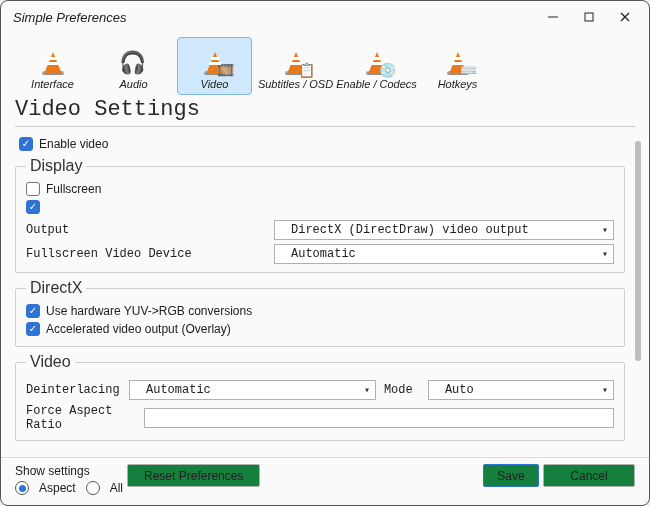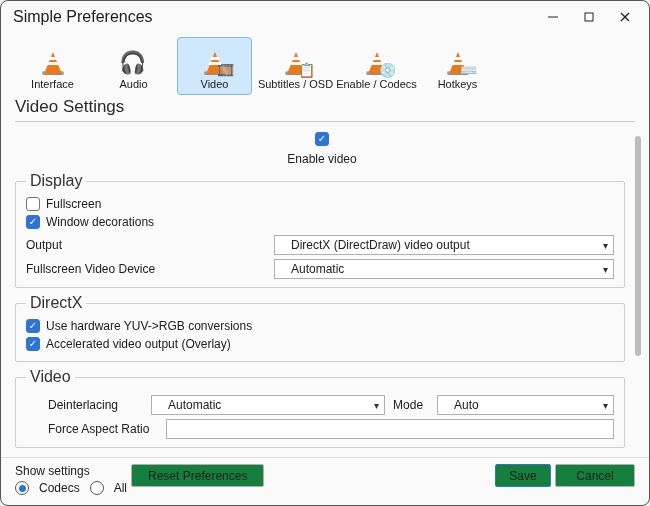--- a/index.html
+++ b/index.html
@@ -21,21 +21,21 @@
     border-radius: 8px;
     display: flex;
     flex-direction: column;
   }
   .titlebar {
     height: 32px;
     display: flex;
     align-items: center;
     padding: 0 6px 0 12px;
   }
-  .title { font-size: 16px; }
+  .title { font-size: 13px; font-style: italic; }
   .spacer { flex: 1; }
   .win-btn {
     width: 36px; height: 28px;
     display: flex; align-items: center; justify-content: center;
     font-family: inherit;
   }
   .win-btn svg { width: 12px; height: 12px; }
   .cat-bar {
     display: flex;
     gap: 6px;
@@ -51,21 +51,21 @@
     border: 1px solid transparent;
     border-radius: 4px;
     font-size: 11px;
     padding-bottom: 4px;
     gap: 1px;
   }
   .cat.selected {
     background: #cfe8fb;
     border-color: #7fb8e0;
   }
-  .cat-label { white-space: nowrap; }
+  .cat-label { white-space: nowrap; font-style: italic; }
   .cone {
     width: 30px; height: 30px;
     position: relative;
   }
   .cone::before {
     content: "";
     position: absolute;
     left: 4px; right: 4px; bottom: 2px; height: 4px;
     background: linear-gradient(#b5b5b5,#8a8a8a);
     border-radius: 2px;
@@ -89,23 +89,24 @@
   }
   .cone i:nth-child(2){ bottom: 17px; width: 8px; }
   .cat-extra {
     position: absolute;
     right: -4px; bottom: 0;
     font-size: 14px;
     line-height: 1;
   }
   .hp { width:28px;height:28px;display:flex;align-items:center;justify-content:center;font-size:22px;color:#333; }
   .heading {
-    font-size: 17px;
+    font-size: 22px;
     padding: 2px 14px 2px 14px;
     color: #2a2a2a;
+    font-family: Liberation Mono, monospace;
   }
   .hr { height:1px; background:#ccc; margin: 2px 14px 4px 14px; }
   .content {
     position: relative;
     flex: 1;
     padding: 2px 24px 2px 14px;
     overflow: hidden;
   }
   .scrollbar {
     position: absolute;
@@ -141,23 +142,24 @@
     border: 1px solid #cfcfcf;
     border-radius: 2px;
     margin: 4px 0 6px 0;
     padding: 5px 10px 8px 10px;
   }
   legend { font-size: 16px; padding: 0 4px; color: #333; }
   .form-row {
     display: flex; align-items: center;
     gap: 8px;
     margin-top: 4px;
+    font-family: Liberation Mono, monospace;
   }
   .form-row .lbl { width: 240px; font-size: 12px; }
-  .form-row .lbl.short { width: 95px; margin-left: 22px; }
+  .form-row .lbl.short { width: 95px; }
   .form-row .lbl.xs { width: 36px; }
   .combo, .textin {
     flex: 1;
     height: 20px;
     border: 1px solid #b0b0b0;
     background: #fff;
     display: flex;
     align-items: center;
     padding: 0 16px;
     font-size: 12px;
@@ -279,34 +281,33 @@
       <div class="cat-label">Hotkeys</div>
     </div>
   </div>
 
   <div class="heading">Video Settings</div>
   <div class="hr"></div>
 
   <div class="content">
     <div class="scrollbar"></div>
 
-    <div class="chk-row" style="margin:2px 0 2px 4px;flex-direction:column;">
+    <div class="chk-row" style="margin:2px 0 2px 4px;">
       <div class="chk checked"></div>
       <span>Enable video</span>
     </div>
 
     <fieldset>
       <legend>Display</legend>
       <div class="chk-row">
         <div class="chk"></div>
         <span>Fullscreen</span>
       </div>
       <div class="chk-row">
         <div class="chk checked"></div>
-        <span>Window decorations</span>
       </div>
       <div class="form-row">
         <div class="lbl">Output</div>
         <div class="combo">
             <span>DirectX (DirectDraw) video output</span>
           </div>
       </div>
       <div class="form-row">
         <div class="lbl">Fullscreen Video Device</div>
         <div class="combo">
@@ -346,30 +347,30 @@
           </div>
       </div>
     </fieldset>
   </div>
 
   <div class="footer">
     <div class="show-settings">
       <span>Show settings</span>
       <div class="radios">
         <div class="radio checked"></div>
-        <span>Codecs</span>
+        <span>Aspect</span>
         <div class="radio"></div>
         <span>All</span>
       </div>
     </div>
     <div class="btn">
         <span>Reset Preferences</span>
       </div>
     <div class="spacer"></div>
     <div class="btn primary" style="width:56px">
         <span>Save</span>
       </div>
-    <div class="btn" style="width:80px">
+    <div class="btn" style="width:92px">
         <span>Cancel</span>
       </div>
   </div>
 
 </div>
 
 </body></html>

